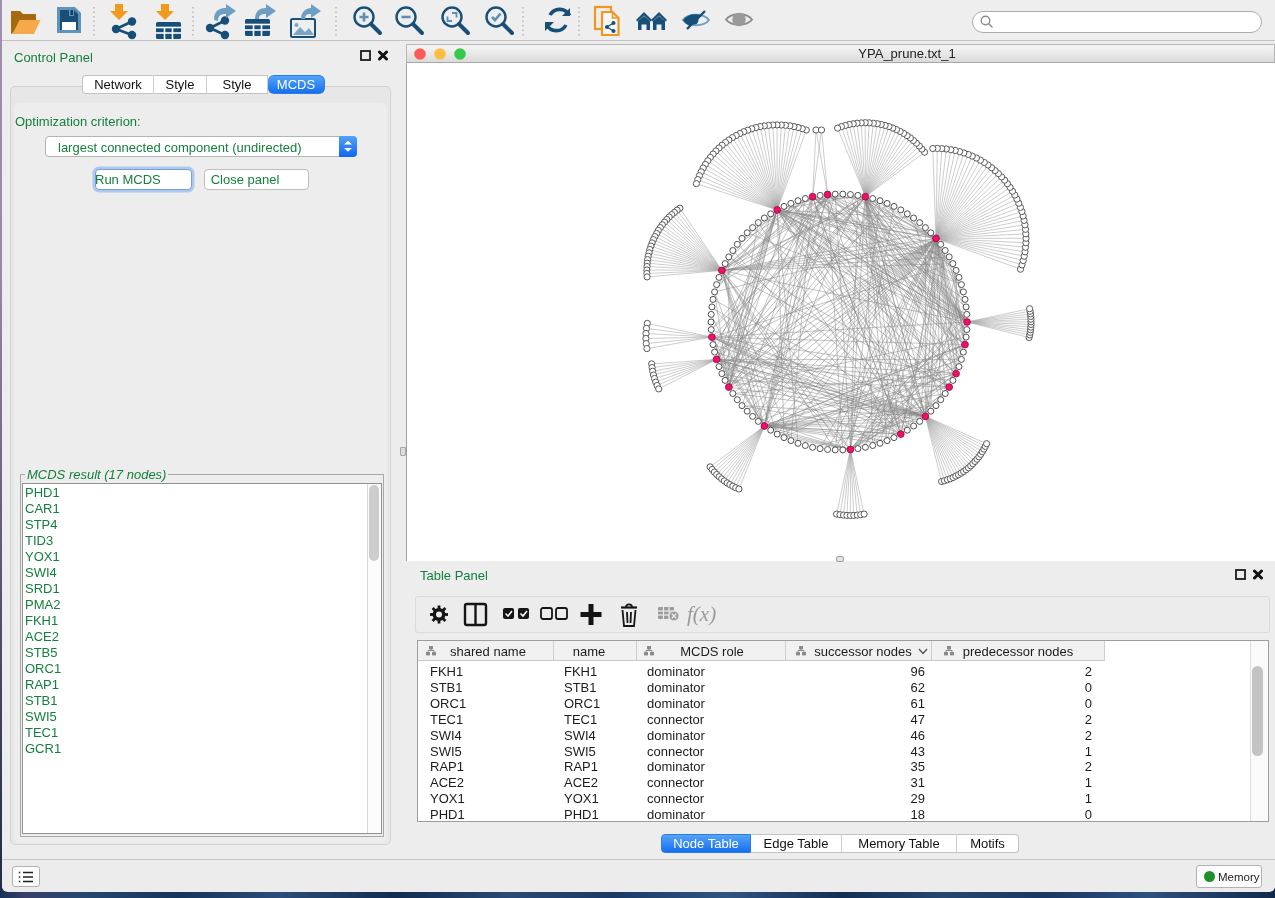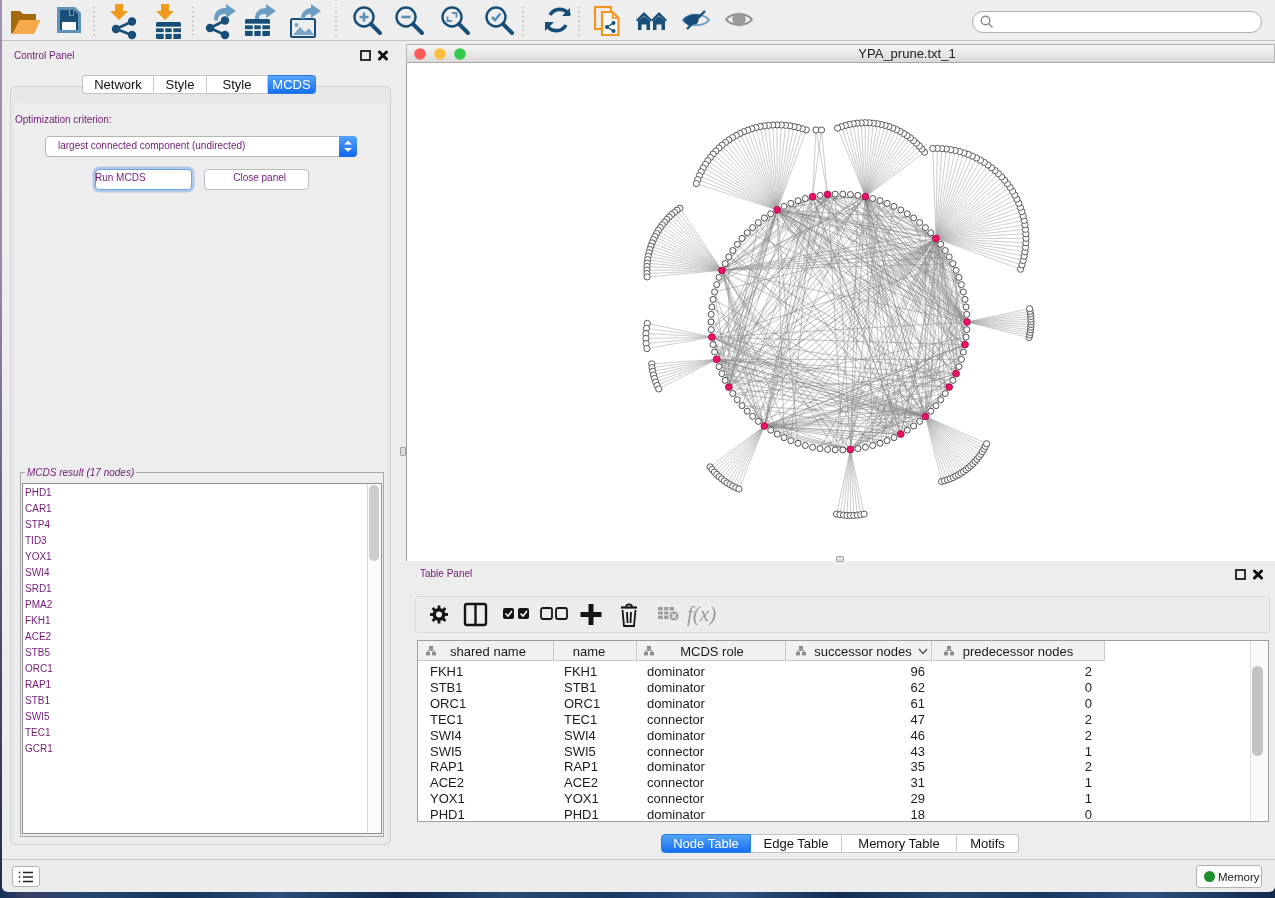--- a/index.html
+++ b/index.html
@@ -1,18 +1,18 @@
 <!DOCTYPE html>
 <html><head><meta charset="utf-8">
 <style>
 * { margin:0; padding:0; box-sizing:border-box; }
 html,body { width:1275px; height:898px; overflow:hidden; }
 body { font-family:"Liberation Sans", sans-serif; background:#1b2940; position:relative; }
 .abs { position:absolute; }
-.txt { color:#701a75; font-size:10px; }
+.txt { color:#15803d; font-size:13px; }
 .seg { position:absolute; height:19px; display:flex; font-size:13px; }
 .seg span { display:flex; align-items:center; justify-content:center; background:#fff; border-top:1px solid #c3c3c3; border-bottom:1px solid #c3c3c3; border-right:1px solid #cdcdcd; color:#111; }
 .seg span:first-child { border-left:1px solid #c3c3c3; border-radius:4px 0 0 4px; }
 .seg span:last-child { border-radius:0 4px 4px 0; border-right:1px solid #c3c3c3; }
 .seg span.sel { background:linear-gradient(#55a3f8,#1570f0); color:#fff; border-color:#2b7de2; }
 </style></head>
 <body>
 
 <div class="abs" style="left:0;top:888px;width:1275px;height:10px;background:linear-gradient(90deg,#16325a 0%,#3a3f66 2%,#24476f 7%,#173459 14%,#2b4d78 22%,#132b4e 31%,#2a4a74 40%,#1a3a64 48%,#305380 57%,#142e52 66%,#26476e 74%,#193761 82%,#2e507c 90%,#12294b 100%);"></div>
 <div class="abs" style="left:0;top:0;width:2px;height:891px;background:linear-gradient(#a18fb0 0%,#9a87ab 30%,#6f6287 55%,#4a4668 75%,#232c4a 100%);"></div>
@@ -172,35 +172,35 @@
   <path d="M19.5 2 L26.5 9 M26.5 2 L19.5 9" stroke="#111" stroke-width="3" stroke-linecap="round"></path>
 </svg>
 
 <div class="abs" style="left:8px;top:86px;width:381px;height:759px;background:#e7e7e7;border:1px solid #d2d2d2;border-radius:5px;"></div>
 <div class="abs" style="left:12px;top:103px;width:373px;height:740px;background:#ededed;border-radius:6px;"></div>
 
 <div class="seg" style="left:80px;top:75px;">
   <span style="width:72px;">Network</span>
       <span style="width:53px;">Style</span>
       <span style="width:61px;">Style</span>
-      <span class="sel" style="width:48px;">MCDS</span>
+      <span class="sel" style="width:57px;border-radius:6px;">MCDS</span>
 </div>
 
 <div class="abs txt" style="left:13px;top:114px;width:398px;">Optimization criterion:</div>
 <div class="abs" style="left:43px;top:136px;width:312px;height:21px;background:#fff;border:1px solid #b4b4b4;border-radius:4px;"></div>
 <div class="abs txt" style="left:56px;top:140px;">largest connected component (undirected)</div>
 <div class="abs" style="left:337px;top:136px;width:18px;height:21px;background:linear-gradient(#54a2f8,#1066ee);border-radius:0 4px 4px 0;"></div>
 <svg class="abs" style="left:340px;top:140px" width="12" height="13" viewBox="0 0 12 13">
   <path d="M2 4.5 L6 0.8 L10 4.5 z" fill="#fff"></path>
       <path d="M2 8 L6 11.7 L10 8 z" fill="#fff"></path>
 </svg>
 <div class="abs" style="left:93px;top:169px;width:97px;height:21px;background:#fff;border:1px solid #6ea3dc;border-radius:4px;box-shadow:0 0 0 2.5px rgba(125,170,230,0.55);"></div>
 <div class="abs txt" style="left:93px;top:172px;width:97px;text-align:left;">Run MCDS</div>
 <div class="abs" style="left:202px;top:169px;width:105px;height:21px;background:#fff;border:1px solid #bdbdbd;border-radius:4px;"></div>
-<div class="abs txt" style="left:202px;top:172px;width:82px;text-align:right;">Close panel</div>
+<div class="abs txt" style="left:202px;top:172px;width:82px;text-align:center;">Close panel</div>
 
 <fieldset class="abs" style="left:18px;top:467px;width:364px;height:370px;border:1px solid #a8a8a8;border-radius:0;">
 <legend class="txt" style="margin-left:4px;padding:0 2px;font-style:italic;">MCDS result (17 nodes)</legend>
 </fieldset>
 <div class="abs" style="left:20px;top:483px;width:360px;height:351px;background:#fff;border:1px solid #919191;"></div>
 <div class="abs" style="left:365px;top:484px;width:14px;height:349px;background:#fcfcfc;border-left:1px solid #d8d8d8;"></div>
 <div class="abs" style="left:367px;top:485px;width:10px;height:76px;background:#cdcdcd;border-radius:5px;"></div>
 <div class="abs txt" style="left:23px;top:485px;line-height:16px;">PHD1<br>CAR1<br>STP4<br>TID3<br>YOX1<br>SWI4<br>SRD1<br>PMA2<br>FKH1<br>ACE2<br>STB5<br>ORC1<br>RAP1<br>STB1<br>SWI5<br>TEC1<br>GCR1</div>
 
 <div class="abs" style="left:398px;top:42px;width:8px;height:817px;background:#ededed;"></div>

